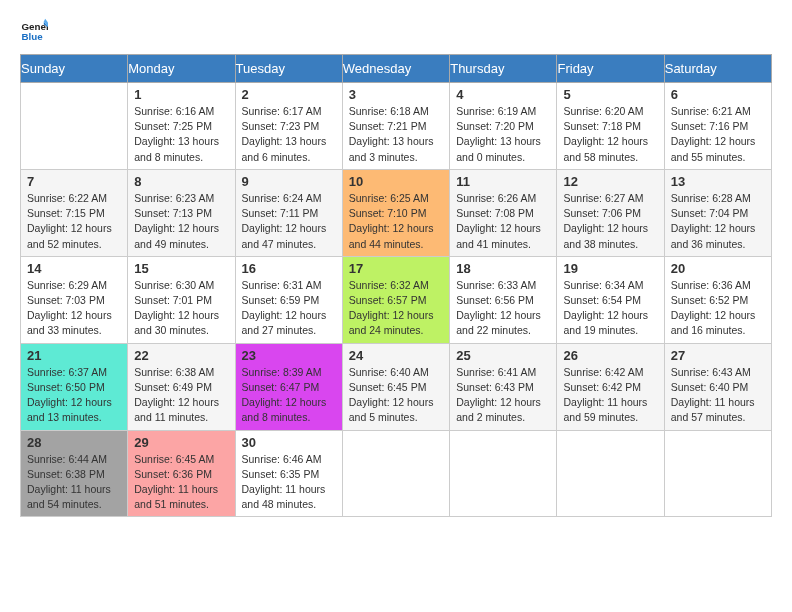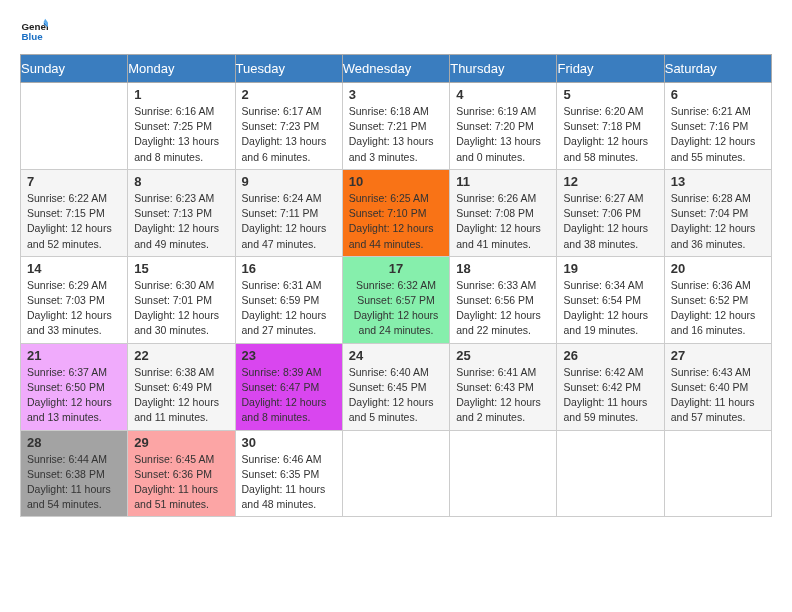--- a/index.html
+++ b/index.html
@@ -148,21 +148,21 @@
           <div class="day-info"><span>Sunrise: 6:22 AM</span><br><span>Sunset: 7:15 PM</span><br><span class="daylight">Daylight: 12 hours and 52 minutes.</span></div>
         </td>
         <td style="background-color: rgb(245, 245, 245);">
           <span class="day-num">8</span>
           <div class="day-info"><span>Sunrise: 6:23 AM</span><br><span>Sunset: 7:13 PM</span><br><span class="daylight">Daylight: 12 hours and 49 minutes.</span></div>
         </td>
         <td style="background-color: rgb(245, 245, 245);">
           <span class="day-num">9</span>
           <div class="day-info"><span>Sunrise: 6:24 AM</span><br><span>Sunset: 7:11 PM</span><br><span class="daylight">Daylight: 12 hours and 47 minutes.</span></div>
         </td>
-        <td style="background-color: #f97316;">
+        <td style="background-color: #fdba74;">
           <span class="day-num">10</span>
           <div class="day-info"><span>Sunrise: 6:25 AM</span><br><span>Sunset: 7:10 PM</span><br><span class="daylight">Daylight: 12 hours and 44 minutes.</span></div>
         </td>
         <td style="background-color: rgb(245, 245, 245);">
           <span class="day-num">11</span>
           <div class="day-info"><span>Sunrise: 6:26 AM</span><br><span>Sunset: 7:08 PM</span><br><span class="daylight">Daylight: 12 hours and 41 minutes.</span></div>
         </td>
         <td style="background-color: rgb(245, 245, 245);">
           <span class="day-num">12</span>
           <div class="day-info"><span>Sunrise: 6:27 AM</span><br><span>Sunset: 7:06 PM</span><br><span class="daylight">Daylight: 12 hours and 38 minutes.</span></div>
@@ -178,39 +178,39 @@
           <div class="day-info"><span>Sunrise: 6:29 AM</span><br><span>Sunset: 7:03 PM</span><br><span class="daylight">Daylight: 12 hours and 33 minutes.</span></div>
         </td>
         <td style="background-color: rgb(255, 255, 255);">
           <span class="day-num">15</span>
           <div class="day-info"><span>Sunrise: 6:30 AM</span><br><span>Sunset: 7:01 PM</span><br><span class="daylight">Daylight: 12 hours and 30 minutes.</span></div>
         </td>
         <td style="background-color: rgb(255, 255, 255);">
           <span class="day-num">16</span>
           <div class="day-info"><span>Sunrise: 6:31 AM</span><br><span>Sunset: 6:59 PM</span><br><span class="daylight">Daylight: 12 hours and 27 minutes.</span></div>
         </td>
-        <td style="background-color: #86efac; text-align: center;">
+        <td style="background-color: #bef264;">
           <span class="day-num">17</span>
           <div class="day-info"><span>Sunrise: 6:32 AM</span><br><span>Sunset: 6:57 PM</span><br><span class="daylight">Daylight: 12 hours and 24 minutes.</span></div>
         </td>
         <td style="background-color: rgb(255, 255, 255);">
           <span class="day-num">18</span>
           <div class="day-info"><span>Sunrise: 6:33 AM</span><br><span>Sunset: 6:56 PM</span><br><span class="daylight">Daylight: 12 hours and 22 minutes.</span></div>
         </td>
         <td style="background-color: rgb(255, 255, 255);">
           <span class="day-num">19</span>
           <div class="day-info"><span>Sunrise: 6:34 AM</span><br><span>Sunset: 6:54 PM</span><br><span class="daylight">Daylight: 12 hours and 19 minutes.</span></div>
         </td>
         <td style="background-color: rgb(255, 255, 255);">
           <span class="day-num">20</span>
           <div class="day-info"><span>Sunrise: 6:36 AM</span><br><span>Sunset: 6:52 PM</span><br><span class="daylight">Daylight: 12 hours and 16 minutes.</span></div>
         </td>
       </tr>
       <tr>
-        <td style="background-color: #f0abfc;">
+        <td style="background-color: #5eead4;">
           <span class="day-num">21</span>
           <div class="day-info"><span>Sunrise: 6:37 AM</span><br><span>Sunset: 6:50 PM</span><br><span class="daylight">Daylight: 12 hours and 13 minutes.</span></div>
         </td>
         <td style="background-color: rgb(245, 245, 245);">
           <span class="day-num">22</span>
           <div class="day-info"><span>Sunrise: 6:38 AM</span><br><span>Sunset: 6:49 PM</span><br><span class="daylight">Daylight: 12 hours and 11 minutes.</span></div>
         </td>
         <td style="background-color: #d946ef;">
           <span class="day-num">23</span>
           <div class="day-info"><span>Sunrise: 8:39 AM</span><br><span>Sunset: 6:47 PM</span><br><span class="daylight">Daylight: 12 hours and 8 minutes.</span></div>

